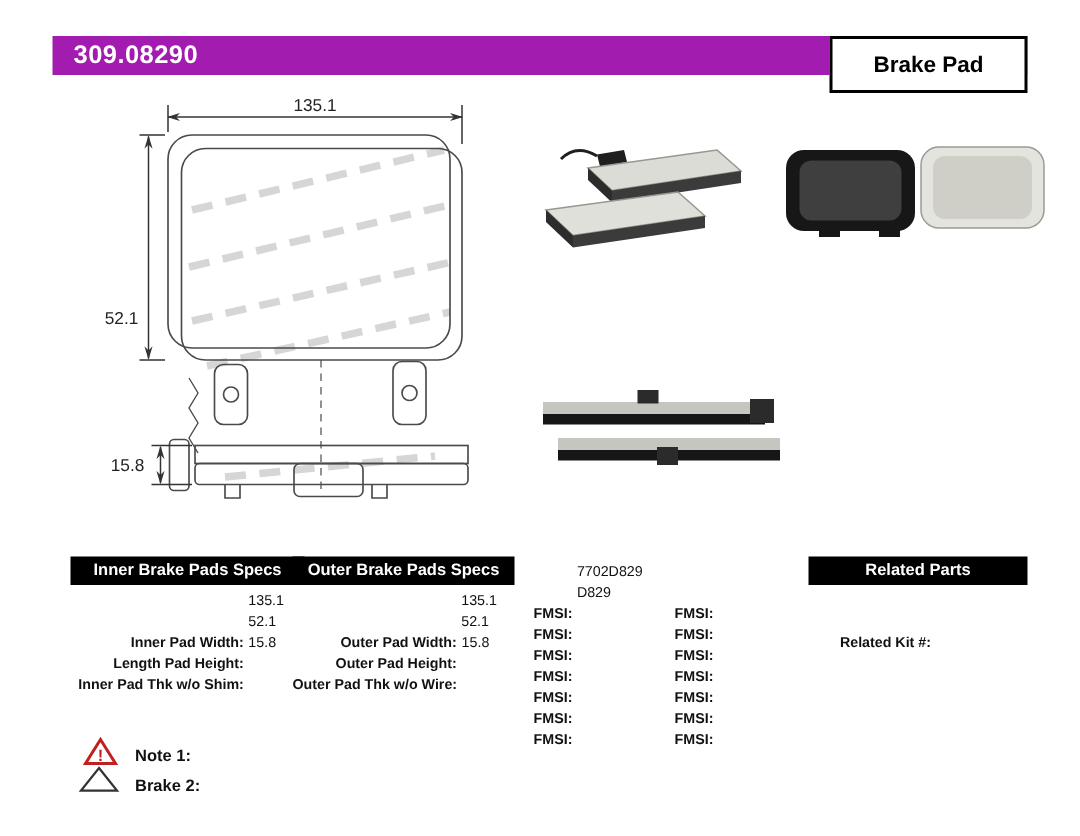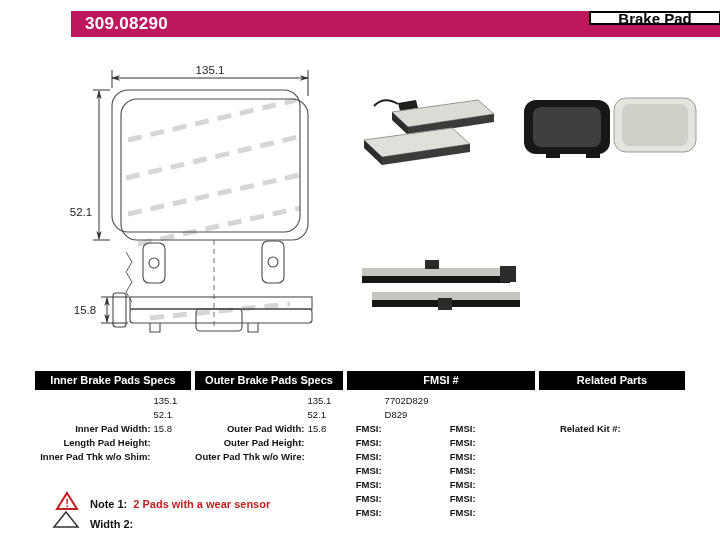--- a/index.html
+++ b/index.html
@@ -2,27 +2,27 @@
 <html><head>
 <meta charset="utf-8">
 <style>
   html,body{margin:0;padding:0;}
   body{
     width:720px;height:557px;position:relative;overflow:hidden;background:#ffffff;
     font-family:"Liberation Sans",sans-serif;color:#111;
   }
   .drawing-layer{position:absolute;left:0;top:0;width:720px;height:557px;}
   
-  .title-bar{position:absolute;left:35px;top:11px;width:650px;height:26px;background:#be185d;margin-left:36px;}
+  .title-bar{position:absolute;left:35px;top:24px;width:650px;height:26px;background:#a21caf;}
   .part-number{position:absolute;left:14px;top:0;line-height:26px;color:#fff;font-weight:bold;font-size:17px;letter-spacing:.3px;}
-  .product-name-box{position:absolute;right:0;top:0;width:132px;height:14px;background:#fff;border:2px solid #000;
+  .product-name-box{position:absolute;right:0;top:0;width:132px;height:38px;background:#fff;border:2px solid #000;
     box-sizing:border-box;display:flex;align-items:center;justify-content:center;font-weight:bold;font-size:15px;color:#000;}
   
   .spec-col{position:absolute;top:371px;}
-  .col-inner{left:35px;width:156px;}
+  .col-inner{left:47px;width:156px;}
   .col-outer{left:195px;width:148px;}
   .col-fmsi{left:347px;width:188px;}
   .col-related{left:539px;width:146px;}
   .spec-header{height:19px;line-height:19px;background:#000;color:#fff;text-align:center;font-weight:bold;font-size:11px;}
   .spec-body{padding-top:4px;}
   .spec-row{display:flex;height:13px;line-height:13px;font-size:9.5px;margin-bottom:1px;}
   .spec-row .lbl{flex:0 0 72%;text-align:right;font-weight:bold;padding-right:3px;box-sizing:border-box;white-space:nowrap;margin-top:28px;}
   .spec-row .val{flex:1;text-align:left;font-weight:normal;white-space:nowrap;}
   .col-inner .lbl,.col-outer .lbl{flex-basis:76%;}
   .fmsi-cols{display:flex;align-items:center;}
@@ -156,21 +156,20 @@
         <span class="val">52.1</span>
       </div>
     <div class="spec-row">
         <span class="lbl">Outer Pad Thk w/o Wire:</span>
         <span class="val">15.8</span>
       </div>
   </div>
 </section>
 
 <section class="spec-col col-fmsi">
-  <div class="spec-header">FMSI #</div>
   <div class="spec-body fmsi-cols">
     <div class="fmsi-sub">
       <div class="spec-row">
           <span class="lbl">FMSI:</span>
           <span class="val">7702D829</span>
         </div>
       <div class="spec-row">
           <span class="lbl">FMSI:</span>
           <span class="val">D829</span>
         </div>
@@ -240,18 +239,17 @@
 
 <svg class="tri tri1" width="24" height="20" viewBox="0 0 24 20" xmlns="http://www.w3.org/2000/svg">
   <path d="M12 2 L22 18 H2 Z" fill="none" stroke="#c22020" stroke-width="2"></path>
   <text x="12" y="16" text-anchor="middle" font-size="11" font-weight="bold" fill="#c22020">!</text>
 </svg>
 <svg class="tri tri2" width="28" height="19" viewBox="0 0 28 19" xmlns="http://www.w3.org/2000/svg">
   <path d="M14 2 L26 17 H2 Z" fill="none" stroke="#333" stroke-width="1.5"></path>
 </svg>
 <div class="note-line note1">
   <span>Note 1:</span>
-  <span class="note-text-red">2 Pads with a wear sensor</span>
 </div>
 <div class="note-line note2">
-  <span>Width 2:</span>
+  <span>Brake 2:</span>
   <span></span>
 </div>
 
 </body></html>

